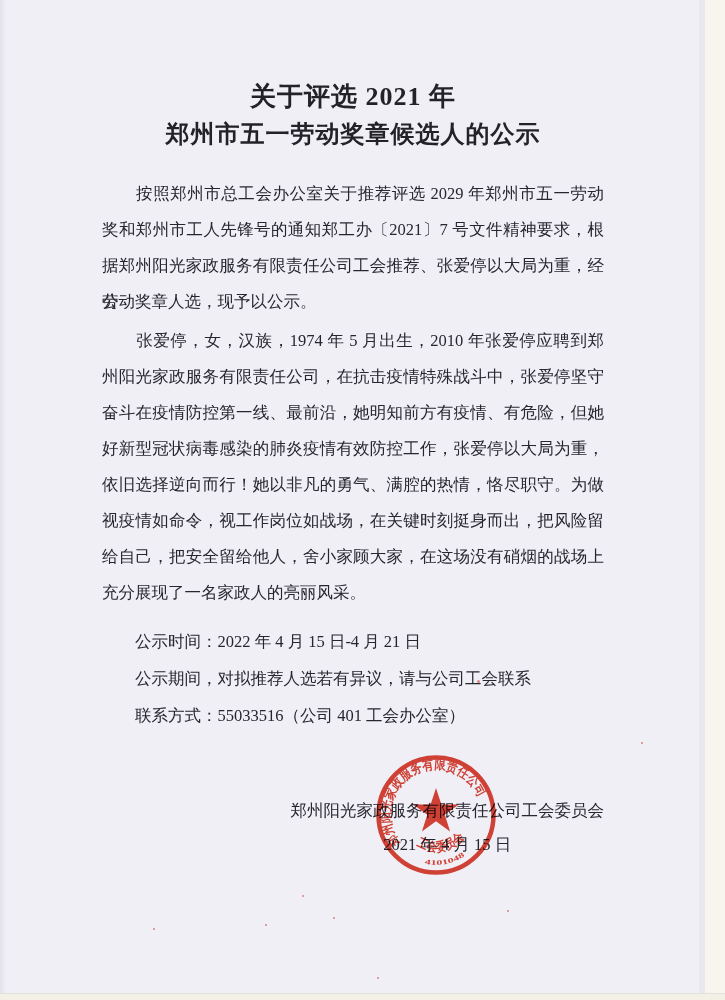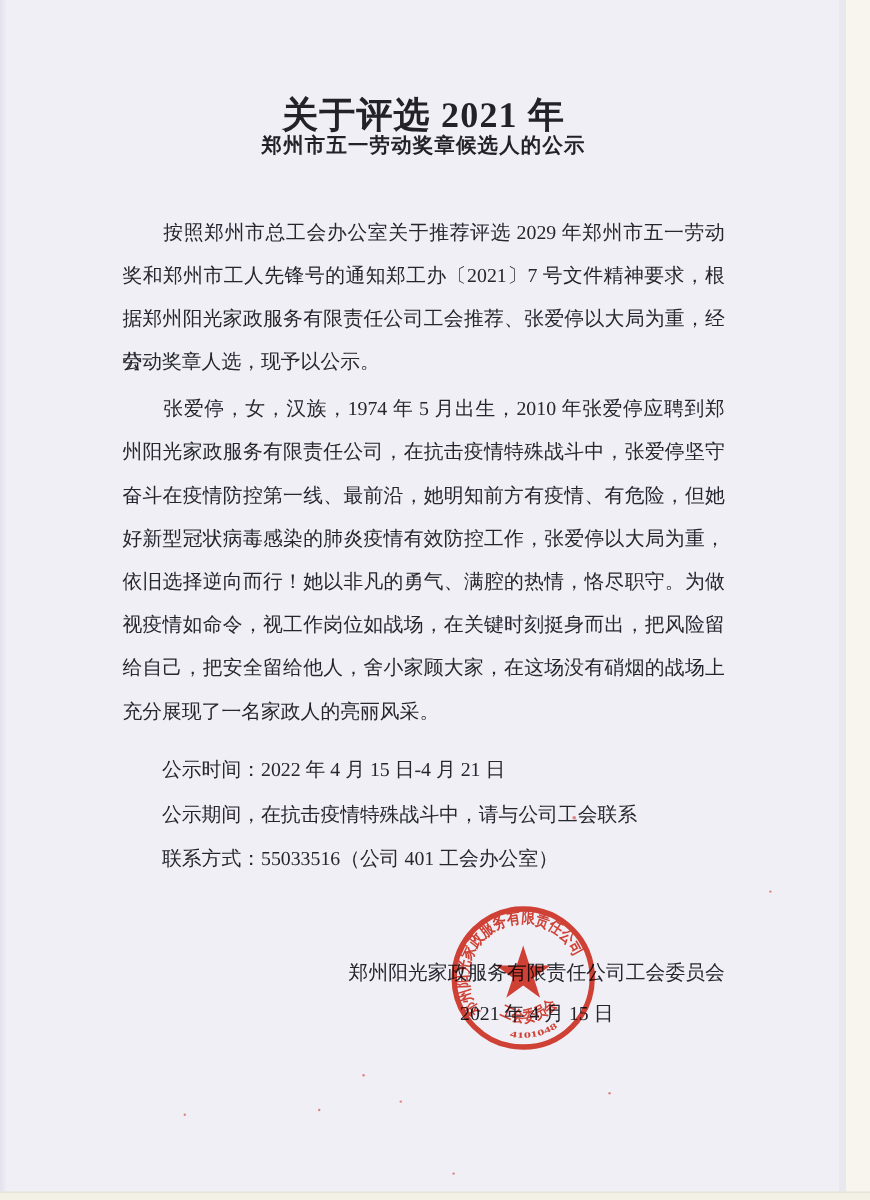--- a/index.html
+++ b/index.html
@@ -16,22 +16,22 @@
     background:linear-gradient(90deg,#e3e2ec,rgba(227,226,236,0));}
   .edge-right{position:absolute;right:0;top:0;width:20px;height:100%;
     background:#f7f5ee;border-left:6px solid #e9e8ef;}
   .edge-bottom{position:absolute;left:0;bottom:0;width:100%;height:6px;
     background:#f3f1e6;border-top:1px solid #e2e0da;}
   .title{
     position:absolute;left:102px;width:502px;margin:0;
     text-align:center;font-weight:700;color:#222228;
     letter-spacing:1px;
   }
-  .title.l1{top:83px;font-size:30px;line-height:28px;}
-  .title.l2{top:108px;font-size:17px;line-height:27px;}
+  .title.l1{top:83px;font-size:26px;line-height:28px;}
+  .title.l2{top:121px;font-size:24px;line-height:27px;}
   .body{
     position:absolute;left:102px;top:176px;width:502px;
     font-size:16.5px;
   }
   .para{margin:0;}
   .para .text-line{
     display:block;height:36px;line-height:36px;
     text-align:justify;text-align-last:justify;
     white-space:pre-wrap;
   }
@@ -74,21 +74,21 @@
         <div class="text-line">　　张爱停，女，汉族，1974 年 5 月出生，2010 年张爱停应聘到郑</div>
         <div class="text-line">州阳光家政服务有限责任公司，在抗击疫情特殊战斗中，张爱停坚守</div>
         <div class="text-line">奋斗在疫情防控第一线、最前沿，她明知前方有疫情、有危险，但她</div>
         <div class="text-line">好新型冠状病毒感染的肺炎疫情有效防控工作，张爱停以大局为重，</div>
         <div class="text-line">依旧选择逆向而行！她以非凡的勇气、满腔的热情，恪尽职守。为做</div>
         <div class="text-line">视疫情如命令，视工作岗位如战场，在关键时刻挺身而出，把风险留</div>
         <div class="text-line">给自己，把安全留给他人，舍小家顾大家，在这场没有硝烟的战场上</div>
         <div class="text-line">充分展现了一名家政人的亮丽风采。</div>
       </div>
     <div class="para single first-single">　　公示时间：2022 年 4 月 15 日-4 月 21 日</div>
-    <div class="para single">　　公示期间，在抗击疫情特殊战斗中，请与公司工会联系</div>
+    <div class="para single">　　公示期间，对拟推荐人选若有异议，请与公司工会联系</div>
     <div class="para single">　　联系方式：55033516（公司 401 工会办公室）</div>
   </div>
 
   <div class="signature">
     <div>郑州阳光家政服务有限责任公司工会委员会</div>
     <div>2021 年 4 月 15 日</div>
   </div>
 
   <svg class="seal" viewBox="0 0 164 164" xmlns="http://www.w3.org/2000/svg">
     <defs>

